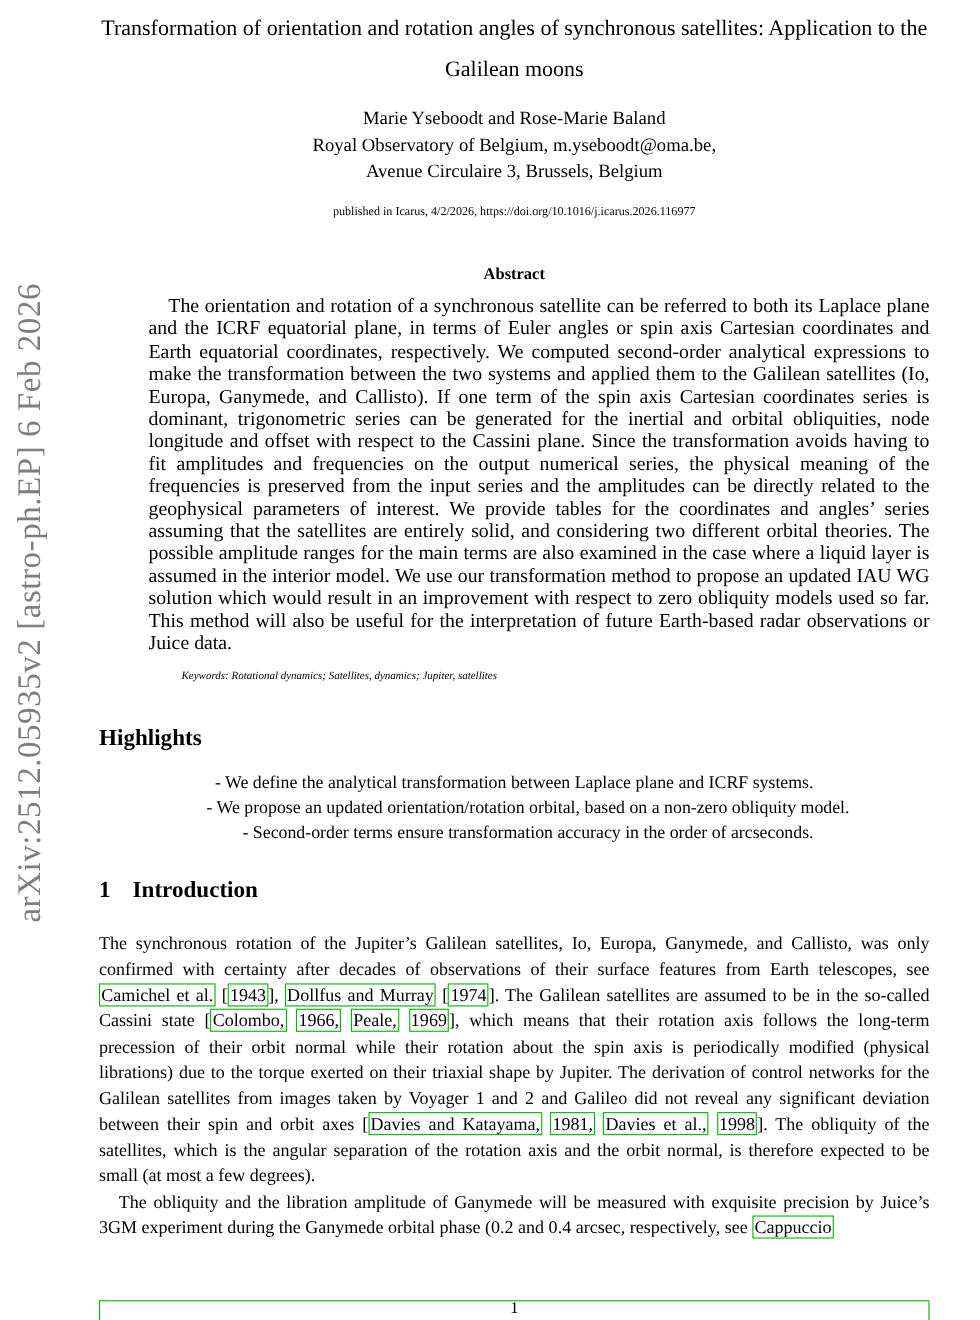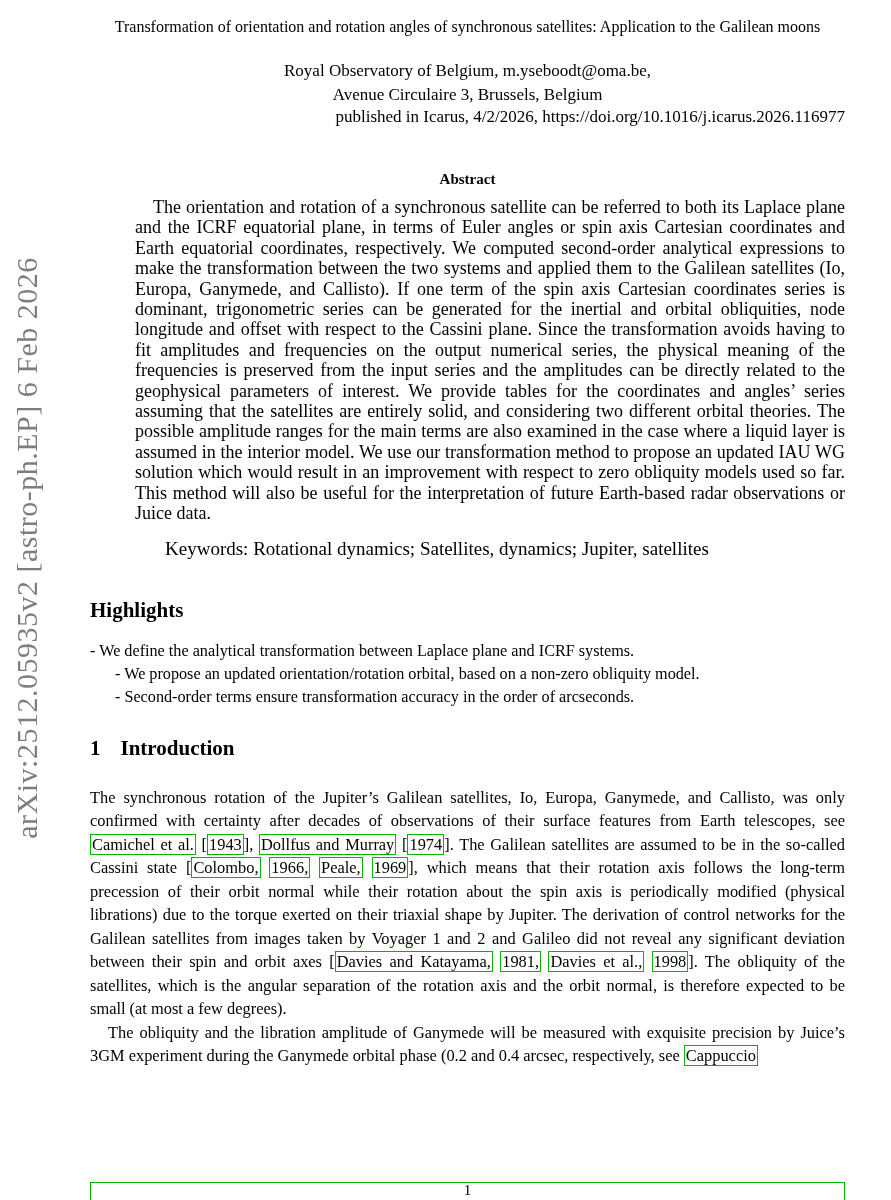--- a/index.html
+++ b/index.html
@@ -26,64 +26,66 @@
     letter-spacing: 0.5px;
   }
   .content {
     position: absolute;
     left: 90px;
     right: 46px;
     top: 0;
   }
   .title {
     margin: 8px 0 0 0;
-    font-size: 16px;
+    font-size: 20px;
     font-weight: normal;
     text-align: center;
     line-height: 37px;
   }
   .authors {
     margin-top: 14px;
     text-align: center;
     font-size: 17px;
     line-height: 24px;
   }
   .published {
-    text-align: right;
-    font-size: 17px;
+    margin-top: 18px;
+    text-align: center;
+    font-size: 11px;
   }
   .abstract-heading {
     margin-top: 44px;
     text-align: center;
     font-size: 15px;
     font-weight: bold;
   }
   .abstract-text {
     margin: 9px 0 0 45px;
     font-size: 18px;
     line-height: 20.4px;
     text-align: justify;
     text-indent: 18px;
   }
   .keywords {
     margin: 14px 0 0 75px;
-    font-size: 19px;
+    font-size: 10px;
+    font-style: italic;
   }
   .h2 {
     font-size: 21px;
     font-weight: bold;
     margin: 38px 0 0 0;
   }
   .section-heading {
     margin-top: 27px;
   }
   .section-number {
     margin-right: 20px;
   }
-  .hl-list { margin-top: 17px; }
+  .hl-list { margin-top: 17px; text-align: center; }
   .hl {
     font-size: 16.2px;
     line-height: 23px;
   }
   .hl.sub { margin-left: 25px; }
   .body-text {
     margin: 0;
     font-size: 16.4px;
     line-height: 23.5px;
     text-align: justify;
@@ -110,20 +112,21 @@
 </head>
 <body>
 
 <div class="watermark">arXiv:2512.05935v2  [astro-ph.EP]  6 Feb 2026</div>
 
 <div class="content">
 
   <h1 class="title">Transformation of orientation and rotation angles of synchronous satellites: Application to the Galilean moons</h1>
 
   <div class="authors">
+    <div>Marie Yseboodt and Rose-Marie Baland</div>
     <div>Royal Observatory of Belgium, m.yseboodt@oma.be,</div>
     <div>Avenue Circulaire 3, Brussels, Belgium</div>
   </div>
 
   <div class="published">published in Icarus, 4/2/2026, https://doi.org/10.1016/j.icarus.2026.116977</div>
 
   <div class="abstract">
     <div class="abstract-heading">Abstract</div>
     <p class="abstract-text">The orientation and rotation of a synchronous satellite can be referred to both its Laplace plane and the ICRF equatorial plane, in terms of Euler angles or spin axis Cartesian coordinates and Earth equatorial coordinates, respectively. We computed second-order analytical expressions to make the transformation between the two systems and applied them to the Galilean satellites (Io, Europa, Ganymede, and Callisto). If one term of the spin axis Cartesian coordinates series is dominant, trigonometric series can be generated for the inertial and orbital obliquities, node longitude and offset with respect to the Cassini plane. Since the transformation avoids having to fit amplitudes and frequencies on the output numerical series, the physical meaning of the frequencies is preserved from the input series and the amplitudes can be directly related to the geophysical parameters of interest. We provide tables for the coordinates and angles’ series assuming that the satellites are entirely solid, and considering two different orbital theories. The possible amplitude ranges for the main terms are also examined in the case where a liquid layer is assumed in the interior model. We use our transformation method to propose an updated IAU WG solution which would result in an improvement with respect to zero obliquity models used so far. This method will also be useful for the interpretation of future Earth-based radar observations or Juice data.</p>
     <p class="keywords">Keywords: Rotational dynamics; Satellites, dynamics; Jupiter, satellites</p>

